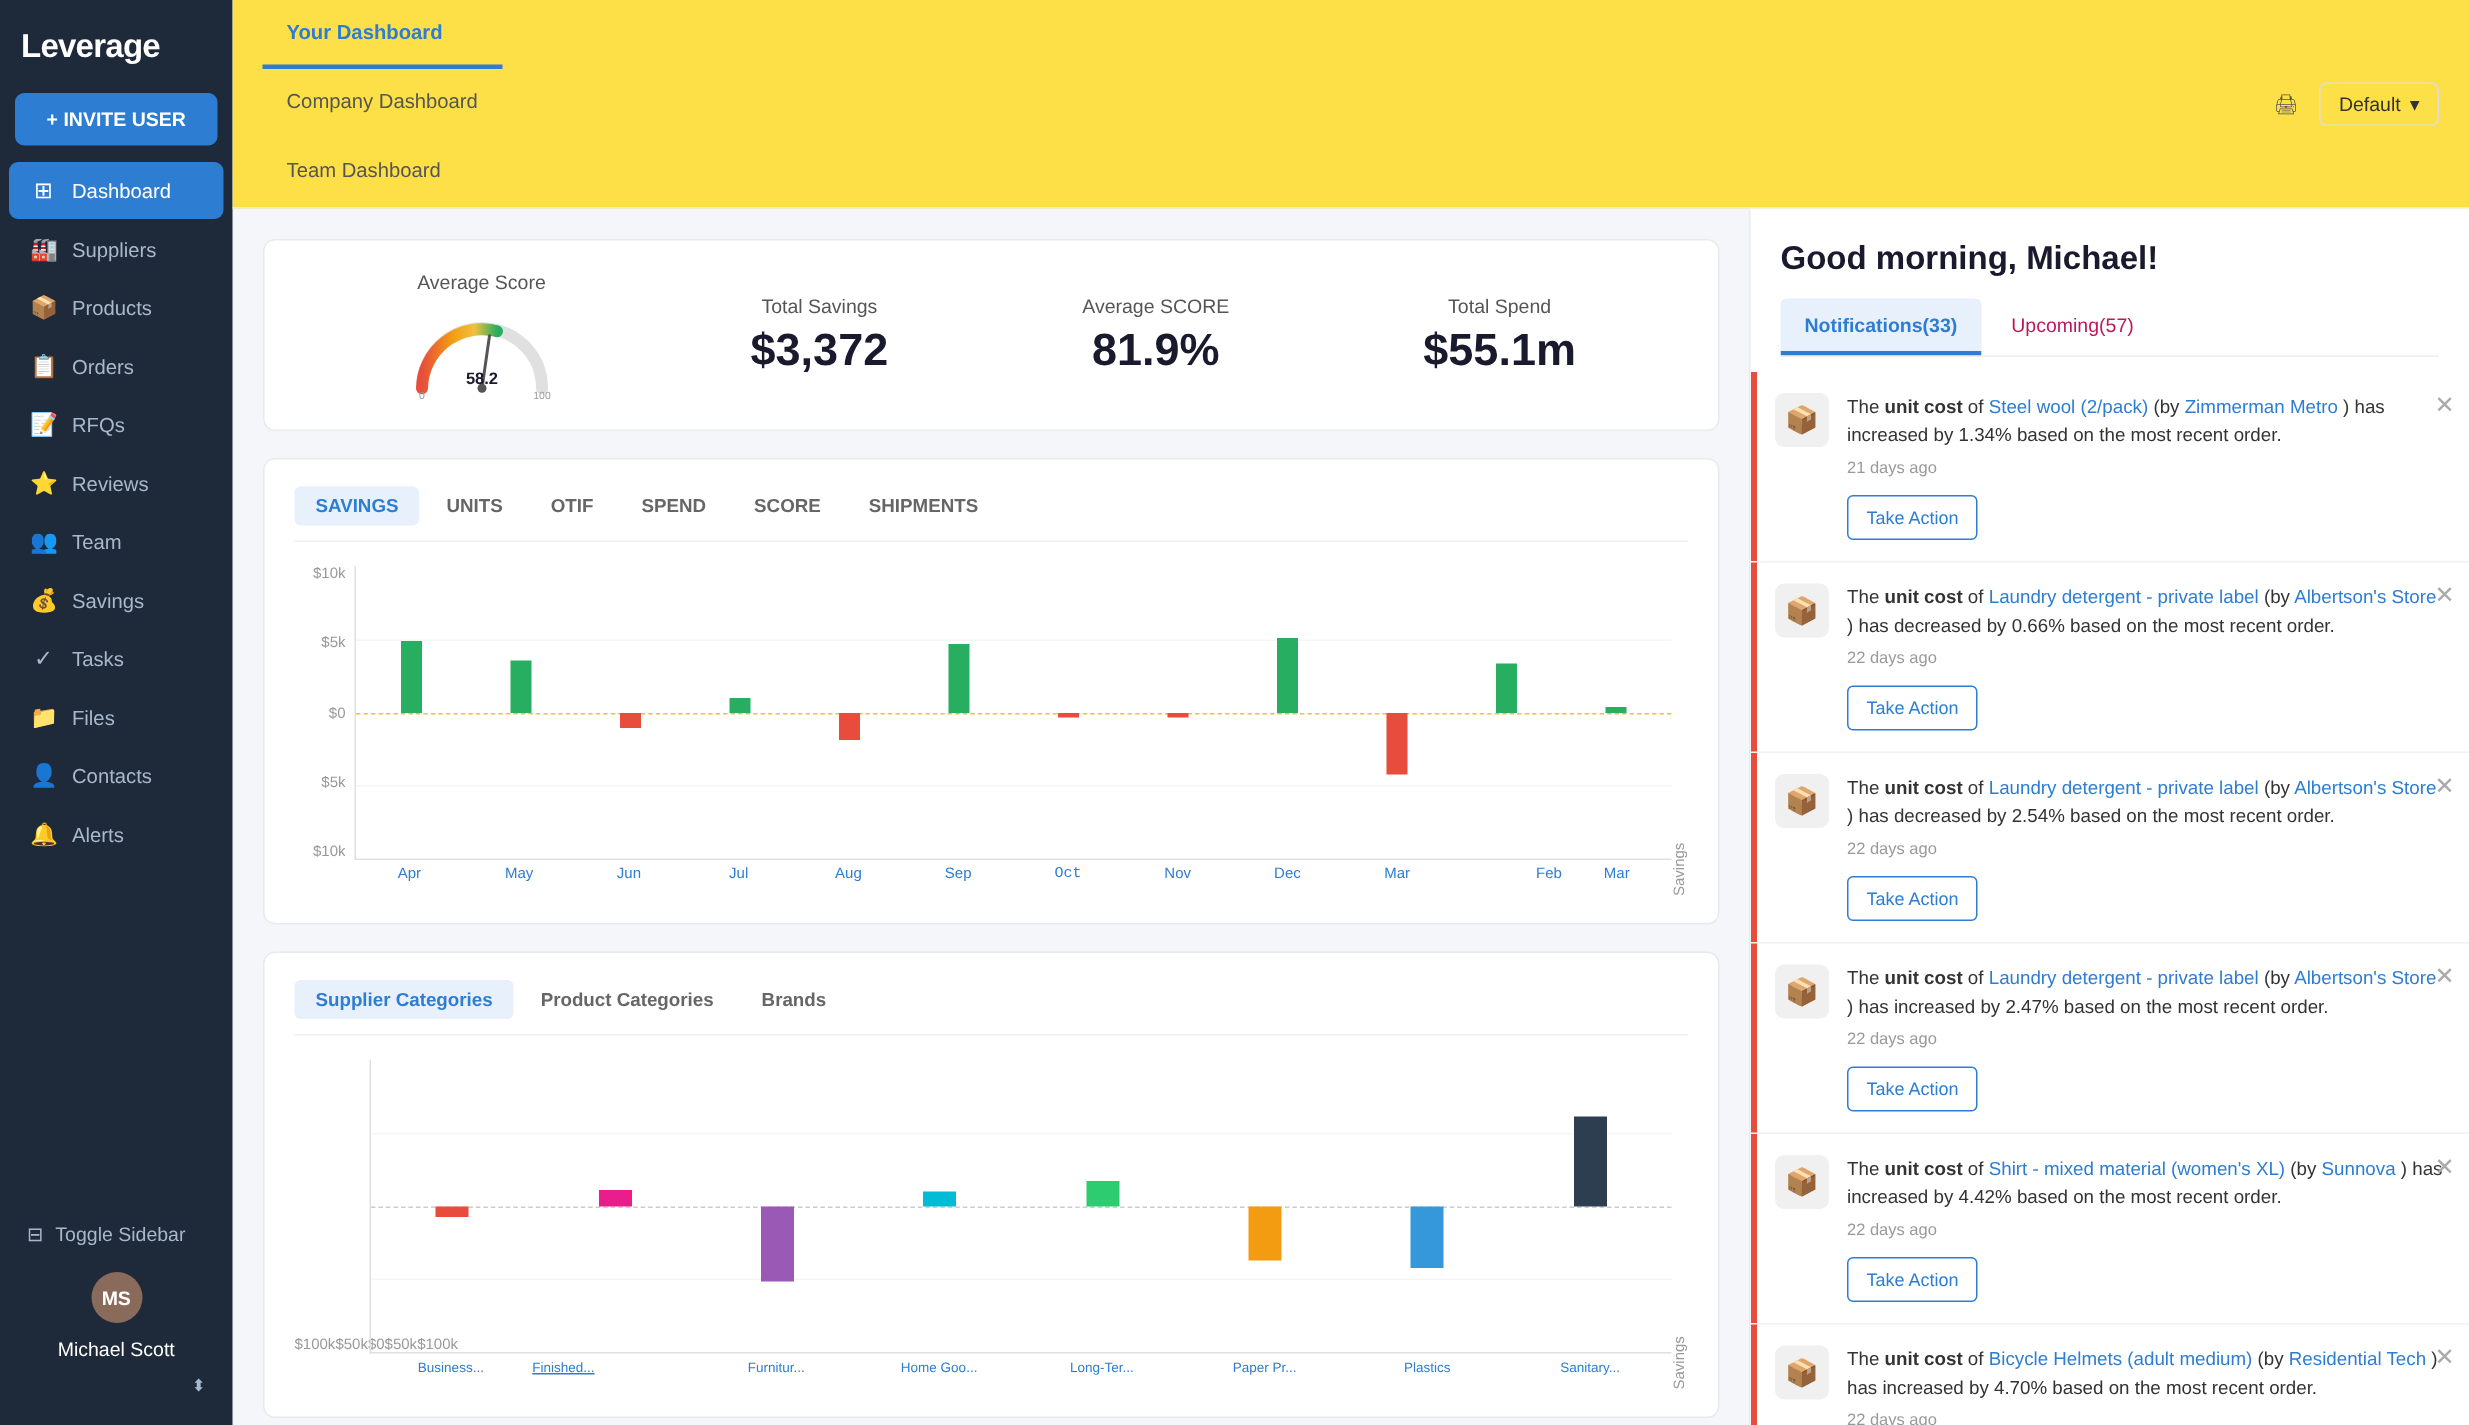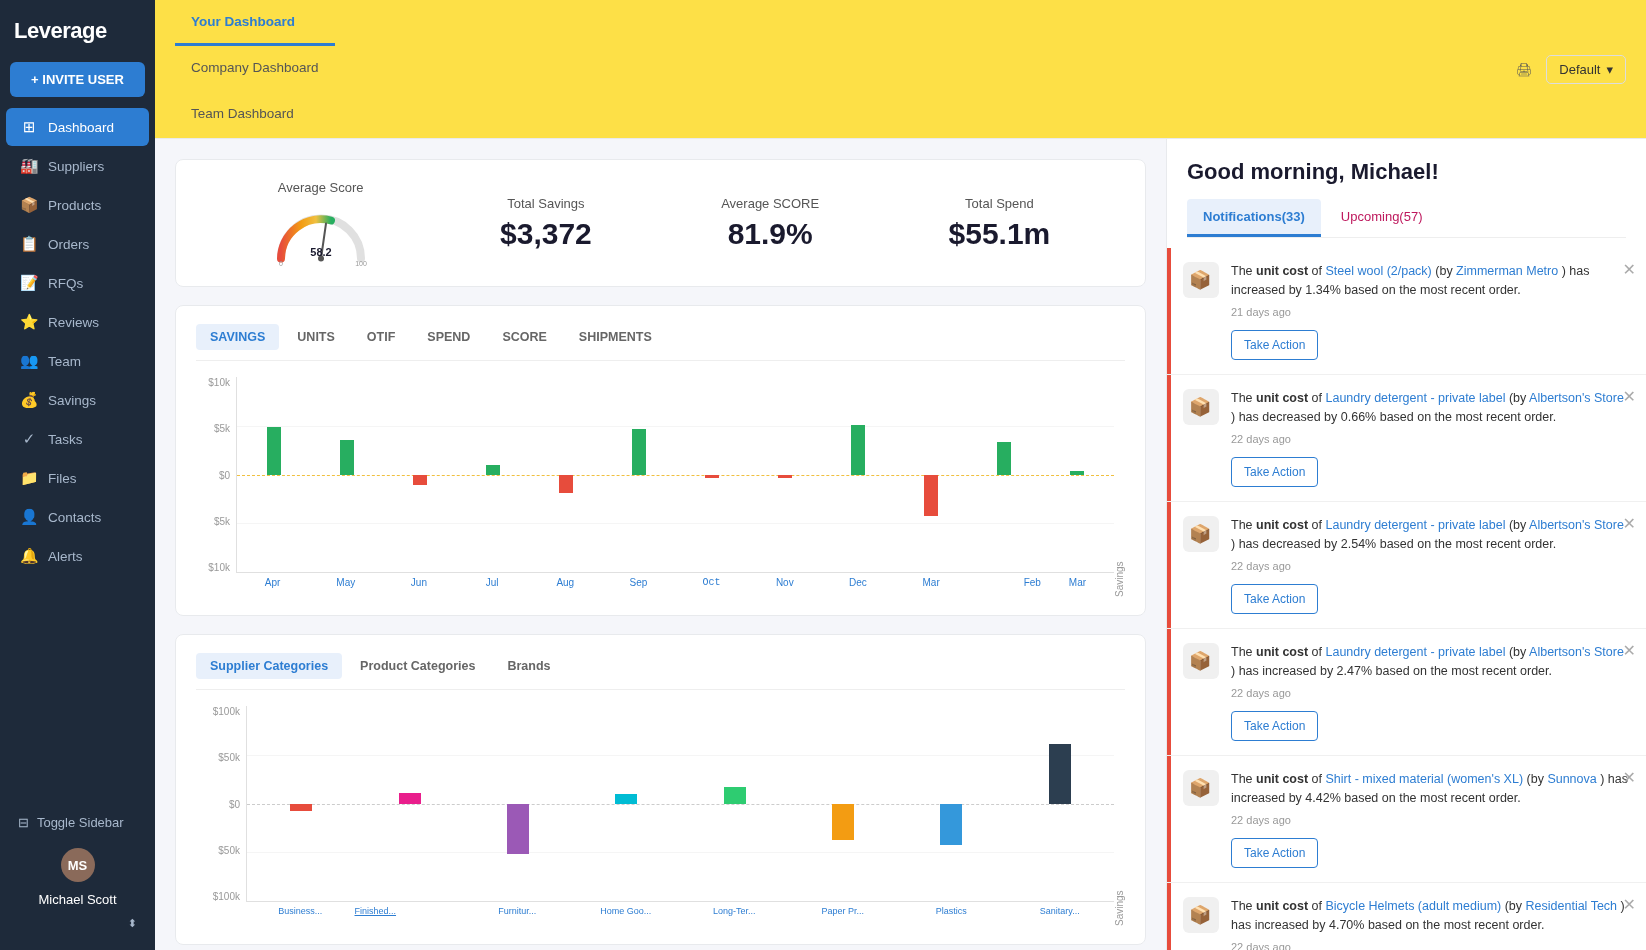--- a/index.html
+++ b/index.html
@@ -284,21 +284,21 @@
         </div>
       </div>
 
       <div class="chart-card">
         <div class="chart-tabs" id="categories-tabs">
             <div class="chart-tab active">Supplier Categories</div>
             <div class="chart-tab">Product Categories</div>
             <div class="chart-tab">Brands</div>
           </div>
         <div style="display:flex; height:220px;">
-          <div style="display:flex;flex-direction:column;justify-content:space-between;align-items:flex-end;padding-right:6px;padding-bottom:24px;font-size:10px;color:#999;width:50px;">
+          <div style="display:flex;flex-direction:row;justify-content:space-between;align-items:flex-end;padding-right:6px;padding-bottom:24px;font-size:10px;color:#999;width:50px;">
             <span>$100k</span>
             <span>$50k</span>
             <span>$0</span>
             <span>$50k</span>
             <span>$100k</span>
           </div>
           <div style="flex:1;position:relative;">
             <div id="categories-bars-container" style="display:flex;height:calc(100% - 24px);border-left:1px solid #e0e0e0;border-bottom:1px solid #e0e0e0;position:relative;align-items:center;">
               <div style="position:absolute;left:0;right:0;top:50%;border-top:1px dashed #ccc;"></div>
               <div style="position:absolute;left:0;right:0;top:25%;border-top:1px solid #f5f5f5;"></div>

